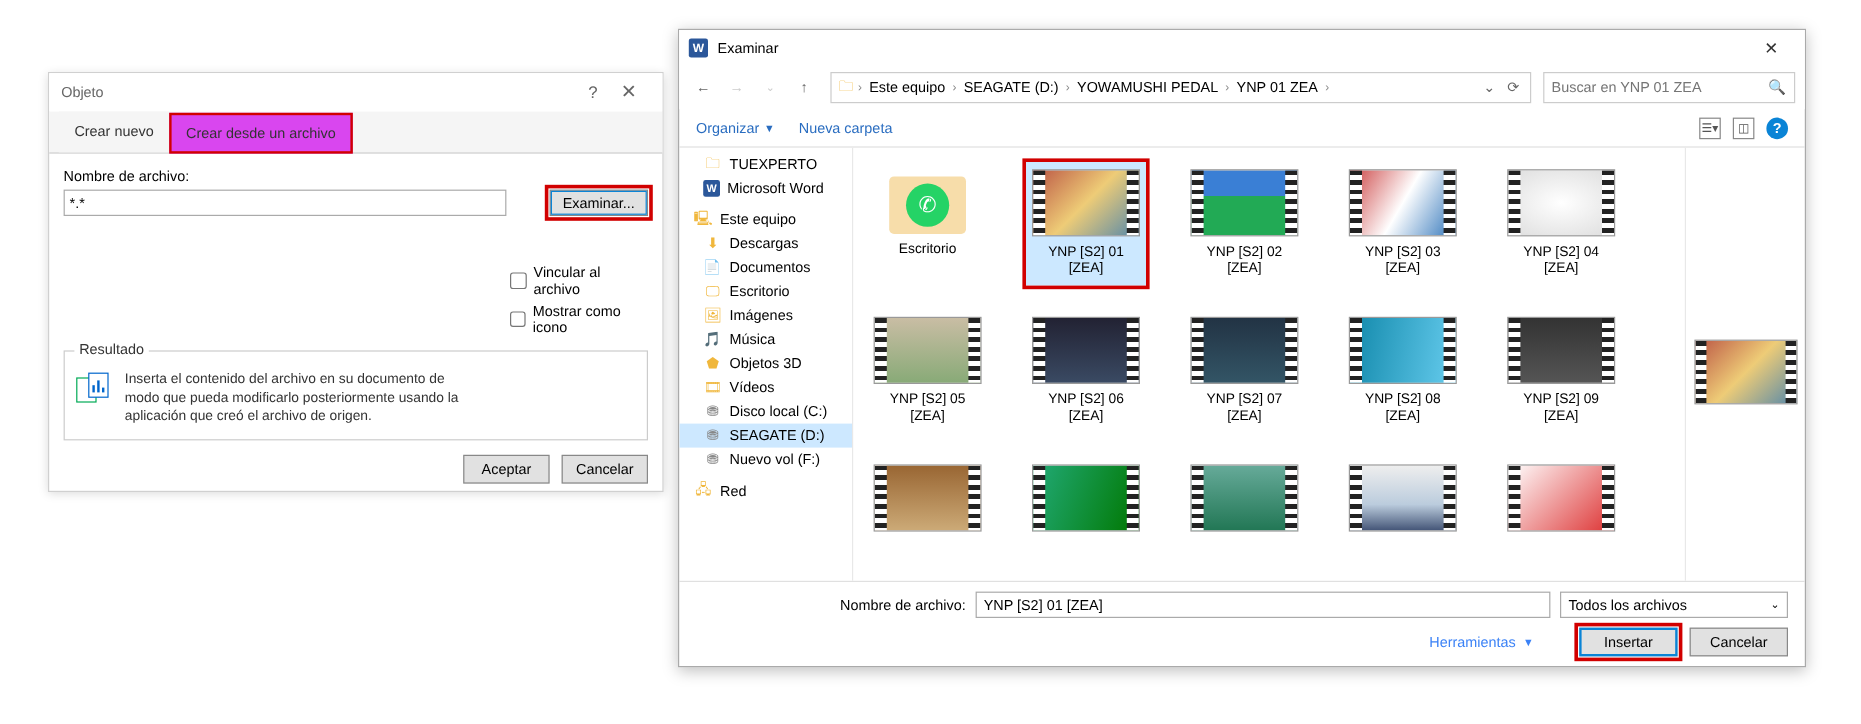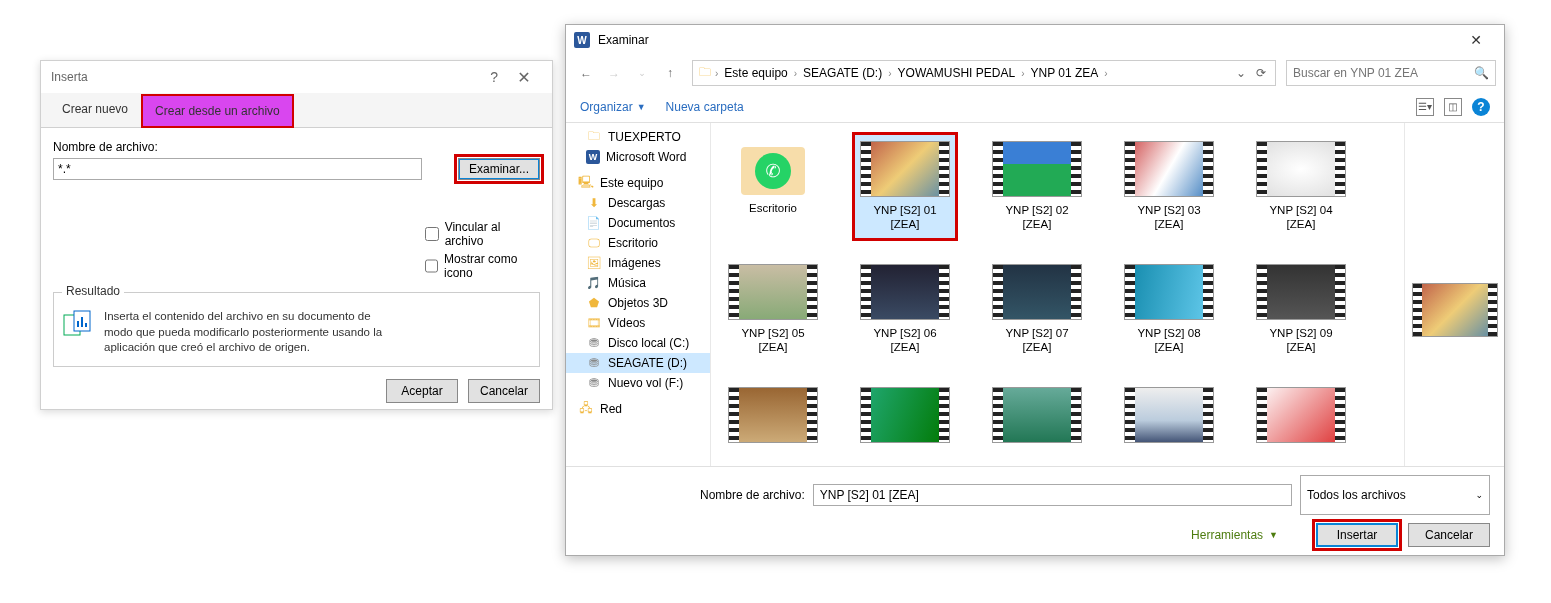--- a/index.html
+++ b/index.html
@@ -77,23 +77,23 @@
   
   .bd-preview { width: 100px; border-left: 1px solid #e8e8e8; display:flex; align-items: flex-start; justify-content:center; padding-top: 160px;}
   .preview-thumb { width: 86px; height: 54px; border:1px solid #999; position:relative; background:#a96830; overflow:hidden;}
   .preview-thumb::before, .preview-thumb::after { content:""; position:absolute; top:0; bottom:0; width:9px; background: repeating-linear-gradient(#222 0 4px, #fff 4px 8px);}
   .preview-thumb::before { left:0;} .preview-thumb::after { right:0;}
   
   .bd-bottom { border-top: 1px solid #e0e0e0; padding: 8px 14px; }
   .bd-filename-row { display: flex; align-items: center; gap: 8px; margin-bottom: 8px; }
   .bd-filename-label { white-space: nowrap; margin-left:120px;}
   .bd-filename-input { flex: 1; height: 22px; border: 1px solid #aaa; padding: 2px 6px; font-size: 12px; }
-  .bd-filter { width: 190px; height: 40px; border: 1px solid #aaa; padding: 2px 6px; font-size: 12px; display:flex; align-items:center; justify-content:space-between;}
+  .bd-filter { width: 190px; height: 22px; border: 1px solid #aaa; padding: 2px 6px; font-size: 12px; display:flex; align-items:center; justify-content:space-between;}
   .bd-buttons-row { display: flex; align-items: center; justify-content: flex-end; gap: 10px; }
-  .bd-tools { color: #4d7c0f; display:flex; align-items:center; gap:6px;}
+  .bd-tools { color: #3b82f6; display:flex; align-items:center; gap:6px;}
   .bd-btn { width: 82px; height: 24px; border: 1px solid #888; background: #e1e1e1; font-size: 12px; cursor: pointer; text-align:center;}
   .bd-btn.primary { border: 2px solid #0a84d6; }
   .red-box-thick { outline: 3px solid #d10000; outline-offset: 1px; margin-left: 28px; }
   
   
   .art1{background:linear-gradient(135deg,#b54,#ec7,#58a);} 
   .art2{background:linear-gradient(#3a7fd5 40%,#2a5 40%);} 
   .art3{background:linear-gradient(120deg,#c44,#fff,#37b);} 
   .art4{background:radial-gradient(#fff,#ddd);} 
   .art5{background:linear-gradient(#c9bda4,#8a7);} 
@@ -106,21 +106,21 @@
   .art12{background:linear-gradient(#6a9,#275);} 
   .art13{background:linear-gradient(#eee,#bcd 60%,#457);} 
   .art14{background:linear-gradient(135deg,#fff,#d33);} 
   .wa-icon{ width:36px;height:36px;border-radius:50%;background:#25d366;display:flex;align-items:center;justify-content:center;color:#fff;font-size:18px;}
 </style>
 </head>
 <body>
 
 <div class="object-dialog">
   <div class="obj-titlebar">
-    <span class="obj-title">Inserta</span>
+    <span class="obj-title">Objeto</span>
     <span class="obj-help">?</span>
     <span class="obj-close">✕</span>
   </div>
   <div class="obj-tabs">
     <div class="obj-tab">Crear nuevo</div>
     <div class="obj-tab active red-box">Crear desde un archivo</div>
   </div>
   <div class="obj-body">
     <label class="obj-label">Nombre de archivo:</label>
     <div class="obj-row">

